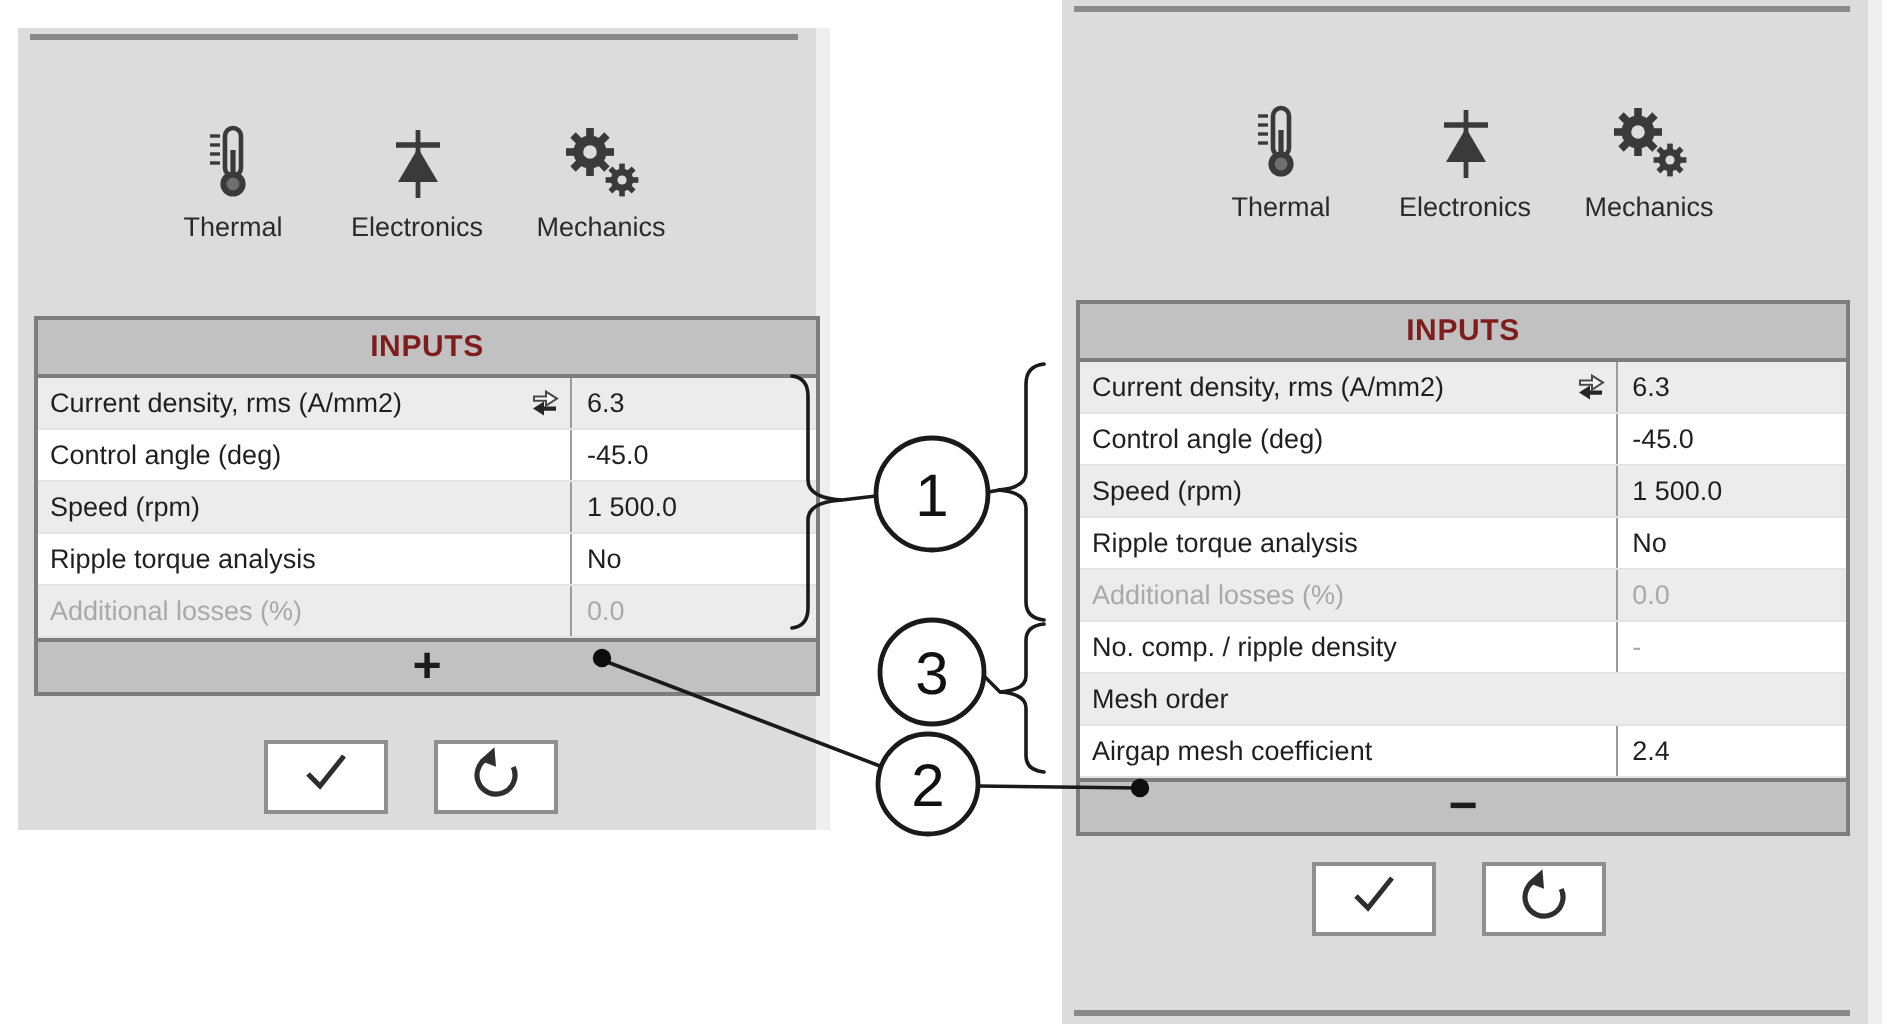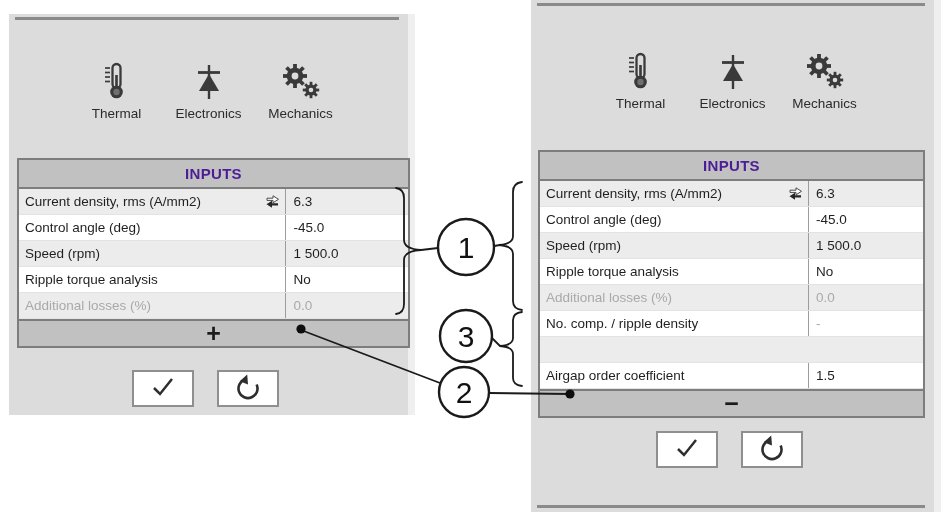--- a/index.html
+++ b/index.html
@@ -22,21 +22,21 @@
   .tool{display:flex;flex-direction:column;align-items:center;min-width:66px;cursor:default;}
   .tool .glyph{height:38px;display:flex;align-items:flex-end;justify-content:center;}
   .tool .tlabelTxt{margin-top:6px;font-size:13.5px;color:#2b2b2b;}
 
   
   .itable{position:absolute;border:2px solid #7d7d7d;background:#ffffff;box-sizing:border-box;}
   #left-table{left:17px;top:158px;width:393px;}
   #right-table{left:538px;top:150px;width:387px;}
   .ithead{height:27px;background:#c1c1c1;border-bottom:2px solid #7d7d7d;
           display:flex;align-items:center;justify-content:center;
-          font-size:15px;font-weight:600;letter-spacing:.3px;color:#4c1d95;}
+          font-size:15px;font-weight:600;letter-spacing:.3px;color:#7f1d1d;}
   .trow{display:flex;height:25px;align-items:stretch;border-bottom:1px solid #e3e3e3;font-size:13.5px;}
   .trow:nth-child(even){background:#ececec;}
   .trow:nth-child(odd){background:#ffffff;}
   .tlabel{flex:0 0 68.5%;display:flex;align-items:center;justify-content:space-between;
           padding:0 4px 0 6px;box-sizing:border-box;overflow:hidden;white-space:nowrap;}
   #right-table .tlabel{flex-basis:70%;}
   .tvalue{flex:1;border-left:1px solid #9c9c9c;display:flex;align-items:center;
           padding-left:7px;box-sizing:border-box;}
   .muted{color:#a9a9a9;}
   .rowicon{display:flex;align-items:center;cursor:pointer;}
@@ -294,26 +294,29 @@
       </div>
     <div class="tvalue muted">0.0</div>
   </div>
   <div class="trow">
     <div class="tlabel">
         <span>No. comp. / ripple density</span>
       </div>
     <div class="tvalue muted">-</div>
   </div>
   <div class="trow">
-  </div>
-  <div class="trow">
-    <div class="tlabel">
-        <span>Airgap order coefficient</span>
-      </div>
-    <div class="tvalue">1.5</div>
+    <div class="tlabel">
+        <span>Mesh order</span>
+      </div>
+  </div>
+  <div class="trow">
+    <div class="tlabel">
+        <span>Airgap mesh coefficient</span>
+      </div>
+    <div class="tvalue">2.4</div>
   </div>
   <div class="rowbar">
     <span>−</span>
   </div>
 </div>
 
 <svg id="overlay">
   <g fill="none" stroke="#1a1a1a" stroke-width="1.8" stroke-linecap="round">
 
     <path d="M 396,188 Q 404,189 404,198 L 404,240 Q 404,249 421,250 Q 404,251 404,260 L 404,304 Q 404,313 396,314"></path>

